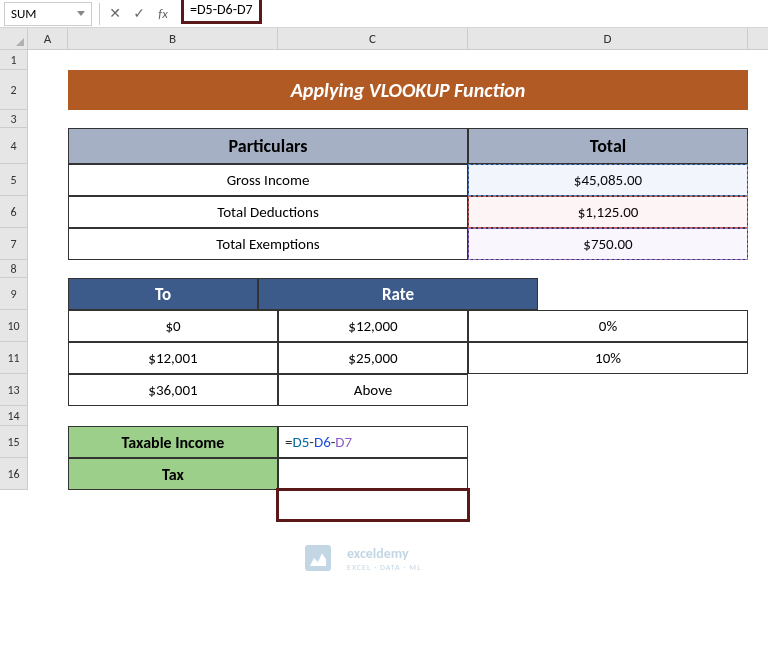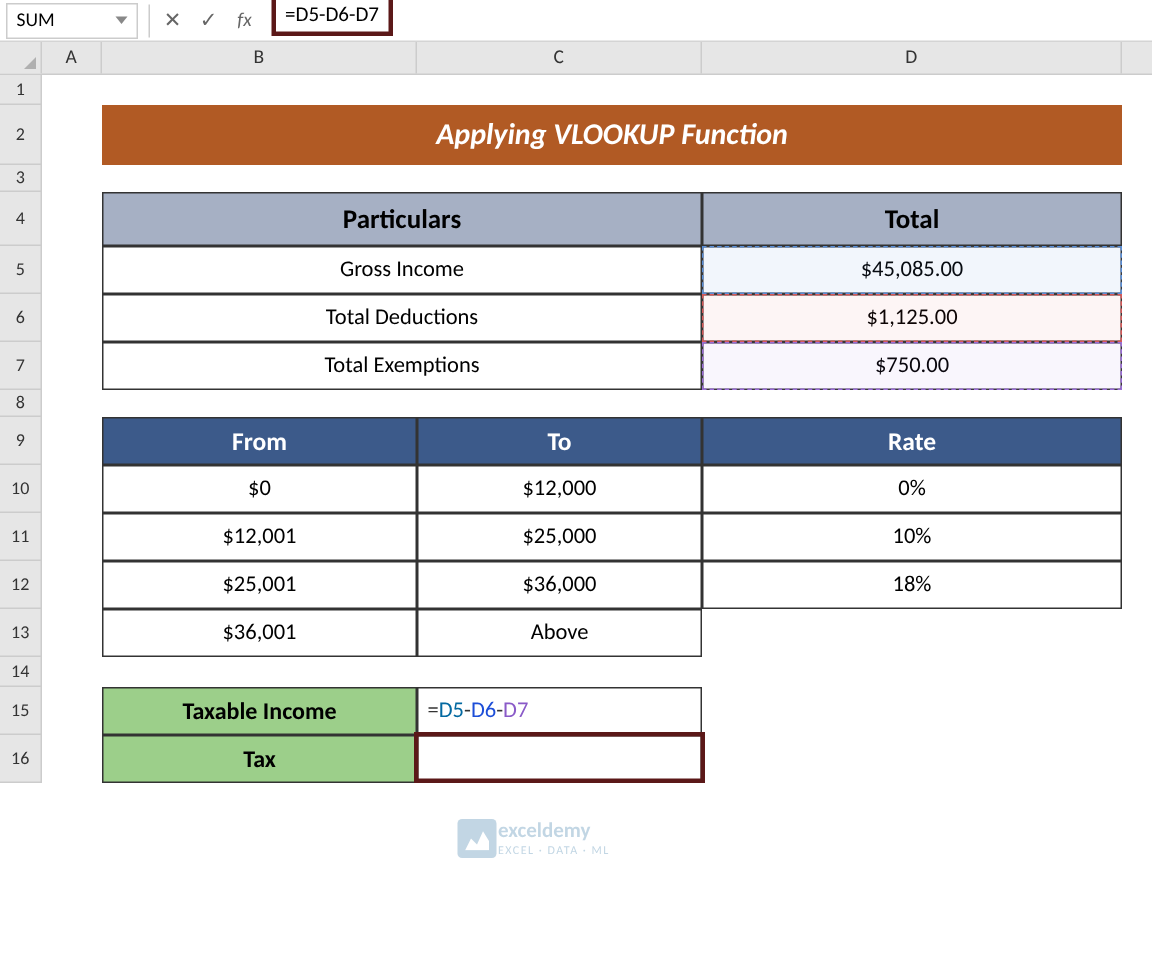--- a/index.html
+++ b/index.html
@@ -54,21 +54,21 @@
 .marching-purple { position: absolute; border: 1.5px dashed #9a6dd6; background: rgba(154,109,214,0.06); pointer-events: none; }
 
 .thick-border { position: absolute; border: 3px solid #5b1818; pointer-events: none; }
 
 .fcolor-eq { color: #333; }
 .fcolor-d5 { color: #0369a1; }
 .fcolor-d6 { color: #1d4ed8; }
 .fcolor-d7 { color: #8a5ac8; }
 .fcolor-minus { color: #333; }
 
-.watermark { position: absolute; left: 305px; top: 545px; opacity: 0.45; display: flex; align-items: flex-end; gap: 1px; pointer-events: none; }
+.watermark { position: absolute; left: 305px; top: 545px; opacity: 0.45; display: flex; align-items: flex-start; gap: 16px; pointer-events: none; }
 .wm-icon { width: 26px; height: 26px; background: #7aa6c4; border-radius: 3px; position: relative; }
 .wm-icon::after { content: ''; position: absolute; left: 5px; top: 5px; width: 16px; height: 16px; background: #fff; clip-path: polygon(0 100%,25% 50%,50% 75%,75% 20%,100% 60%,100% 100%); }
 .wm-text { font-size: 14px; color: #7aa6c4; }
 .wm-text .big { font-weight: bold; }
 .wm-text .small { font-size: 8px; letter-spacing: 1px; display: block; }
 </style>
 </head>
 <body>
 
 <div class="formula-bar">
@@ -166,23 +166,20 @@
 
     <div class="row r8">
       <div class="row-h">8</div>
       <div class="cell col-A"></div>
       <div class="cell" style="width:680px"></div>
     </div>
 
     <div class="row r9">
       <div class="row-h">9</div>
       <div class="cell col-A"></div>
-      <div class="tbl2-head col-B">
-          <span>From</span>
-        </div>
       <div class="tbl2-head col-C">
           <span>To</span>
         </div>
       <div class="tbl2-head col-D">
           <span>Rate</span>
         </div>
     </div>
 
     <div class="row r10">
       <div class="row-h">10</div>
@@ -205,33 +202,20 @@
           <span>$12,001</span>
         </div>
       <div class="tbl2-cell col-C">
           <span>$25,000</span>
         </div>
       <div class="tbl2-cell col-D">
           <span>10%</span>
         </div>
     </div>
 
-    <div class="row r12">
-      <div class="row-h">12</div>
-      <div class="cell col-A"></div>
-      <div class="tbl2-cell col-B">
-          <span>$25,001</span>
-        </div>
-      <div class="tbl2-cell col-C">
-          <span>$36,000</span>
-        </div>
-      <div class="tbl2-cell col-D">
-          <span>18%</span>
-        </div>
-    </div>
 
     <div class="row r13">
       <div class="row-h">13</div>
       <div class="cell col-A"></div>
       <div class="tbl2-cell col-B">
           <span>$36,001</span>
         </div>
       <div class="tbl2-cell col-C">
           <span>Above</span>
         </div>

